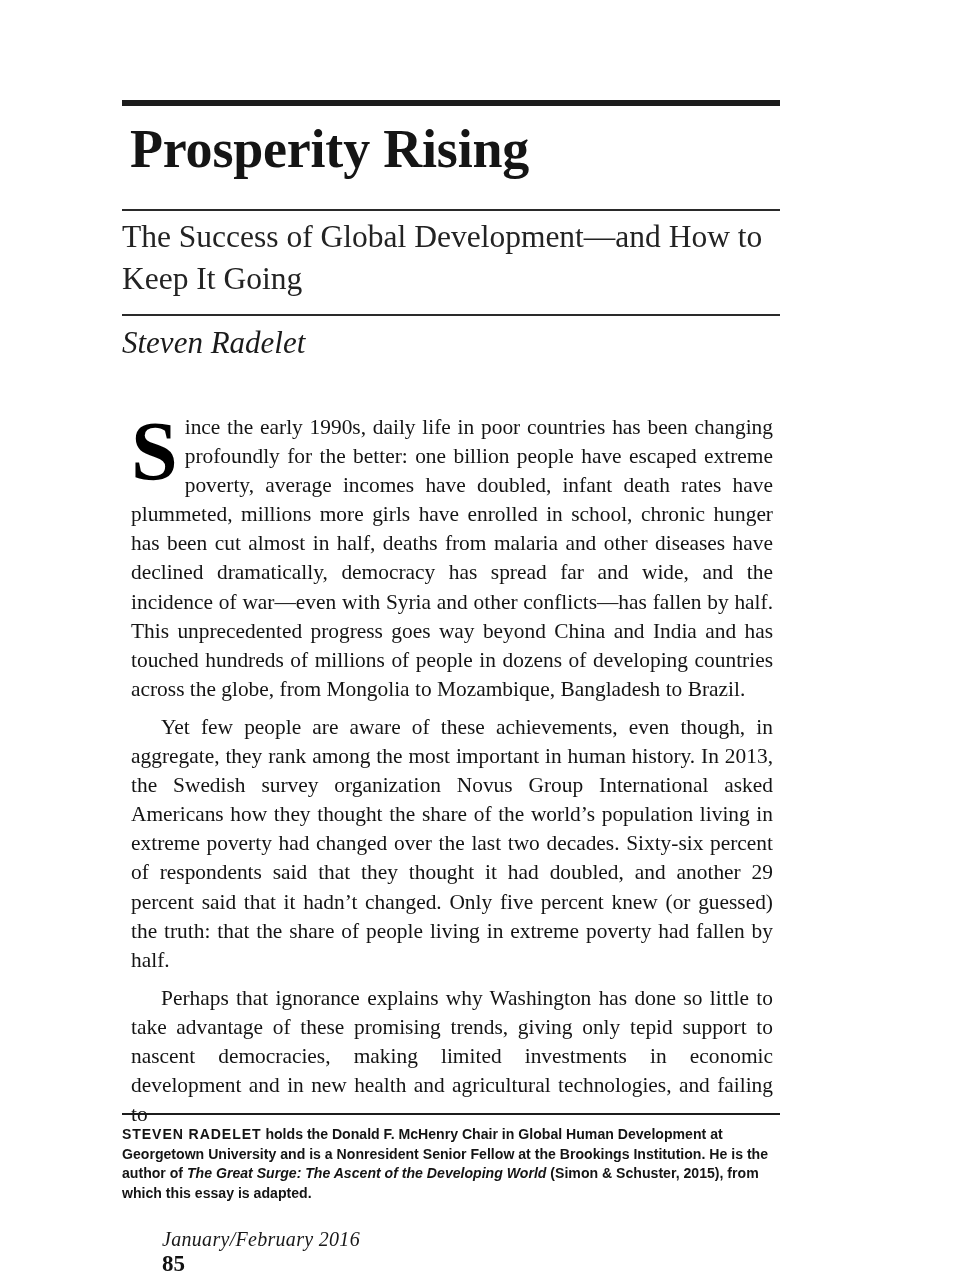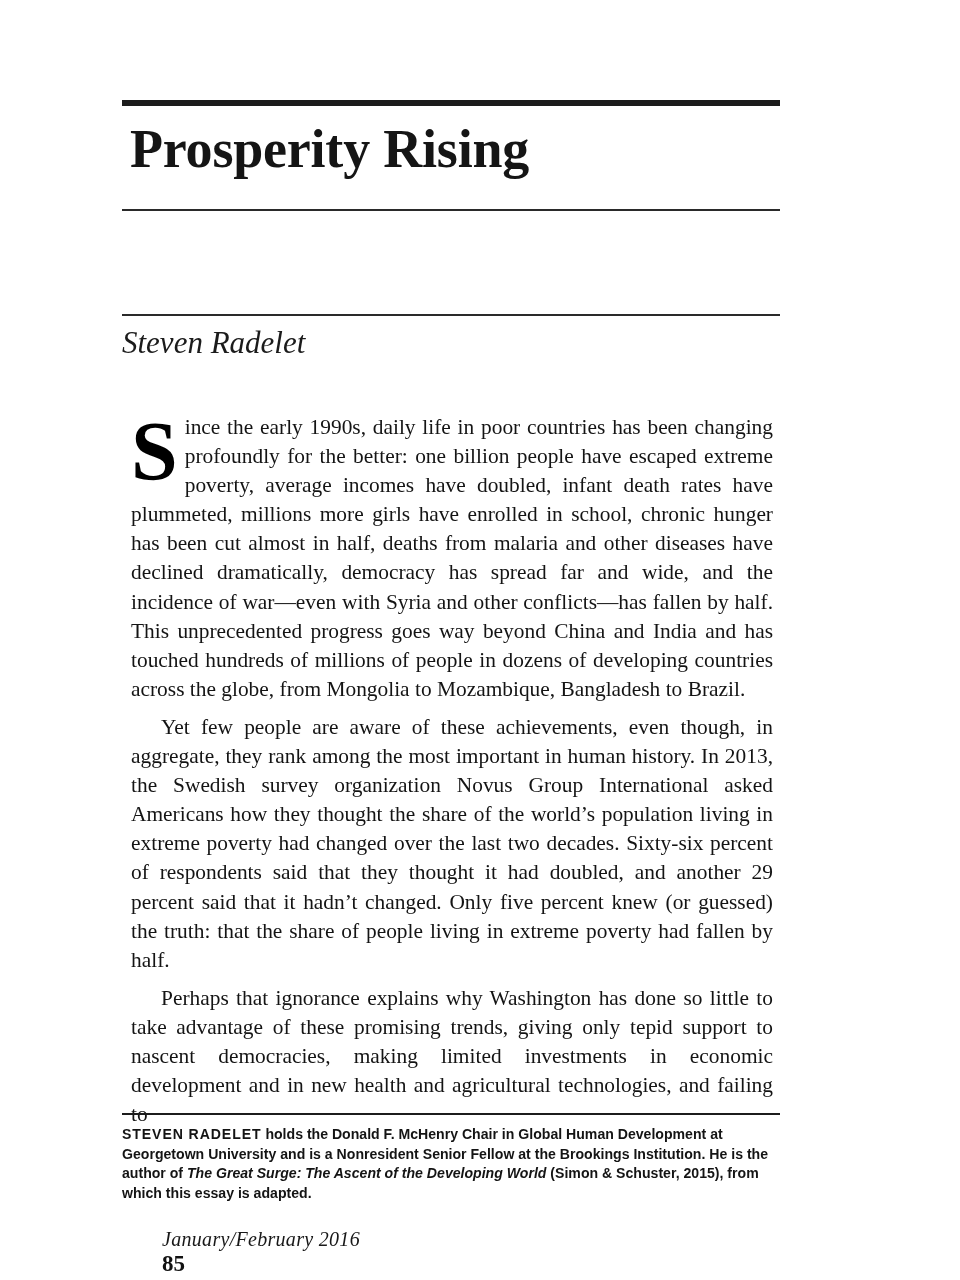--- a/index.html
+++ b/index.html
@@ -181,20 +181,21 @@
 
 <div class="page">
   <div class="content">
 
     <div class="rule-thick"></div>
 
     <h1 class="title">Prosperity Rising</h1>
 
     <div class="rule-thin-1"></div>
 
+    <h2 class="subtitle">The Success of Global Development—and How to Keep It Going</h2>
 
     <div class="rule-thin-2"></div>
 
     <div class="author">Steven Radelet</div>
 
     <div class="body-col">
       <p class="dropcap">Since the early 1990s, daily life in poor countries has been changing profoundly for the better: one billion people have escaped extreme poverty, average incomes have doubled, infant death rates have plummeted, millions more girls have enrolled in school, chronic hunger has been cut almost in half, deaths from malaria and other diseases have declined dramatically, democracy has spread far and wide, and the incidence of war—even with Syria and other conflicts—has fallen by half. This unprecedented progress goes way beyond China and India and has touched hundreds of millions of people in dozens of developing countries across the globe, from Mongolia to Mozambique, Bangladesh to Brazil.</p>
       <p class="indent">Yet few people are aware of these achievements, even though, in aggregate, they rank among the most important in human history. In 2013, the Swedish survey organization Novus Group International asked Americans how they thought the share of the world’s population living in extreme poverty had changed over the last two decades. Sixty-six percent of respondents said that they thought it had doubled, and another 29 percent said that it hadn’t changed. Only five percent knew (or guessed) the truth: that the share of people living in extreme poverty had fallen by half.</p>
       <p class="indent">Perhaps that ignorance explains why Washington has done so little to take advantage of these promising trends, giving only tepid support to nascent democracies, making limited investments in economic development and in new health and agricultural technologies, and failing to</p>
     </div>

